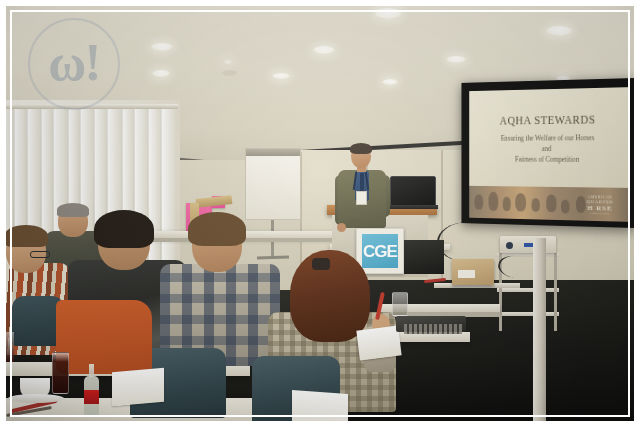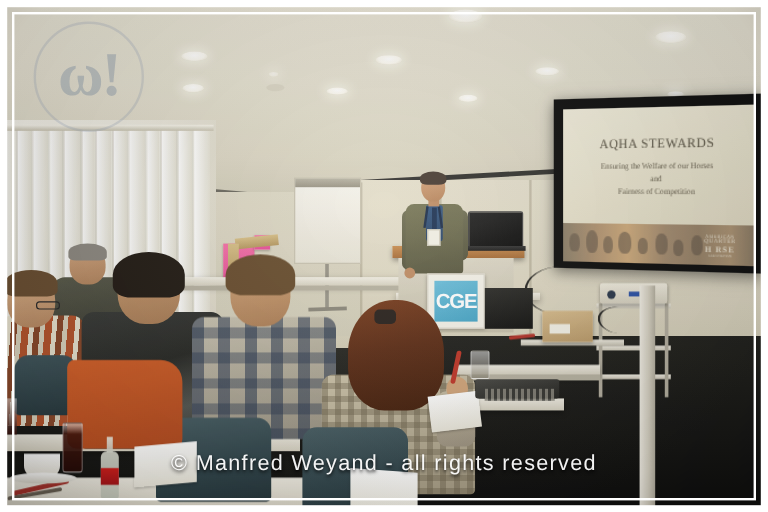--- a/index.html
+++ b/index.html
@@ -438,17 +438,16 @@
       background:linear-gradient(170deg,#2f2f2c,#141413);"></div>
 
     <div id="grade"></div>
   </div>
 
   <div id="wm-logo">
     <div id="wm-circle"></div>
     <div id="wm-glyph">ω!</div>
   </div>
 
-  <div id="wm-text">© Manfred Weyand - all rights reserved</div>
 
   <div id="inner-border"></div>
   <div id="outer-edge"></div>
 </div>
 
 </body></html>

